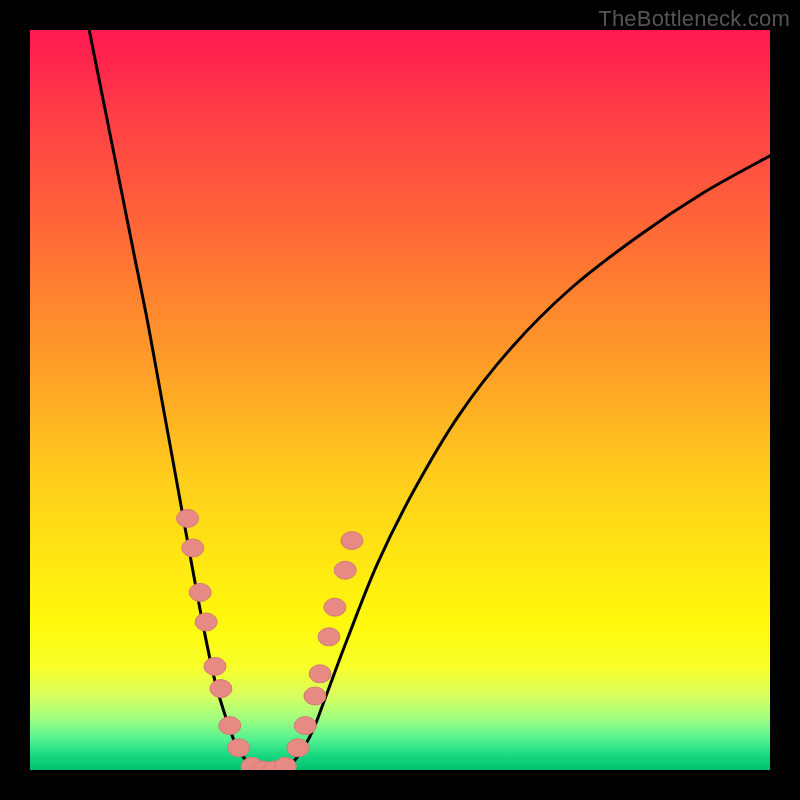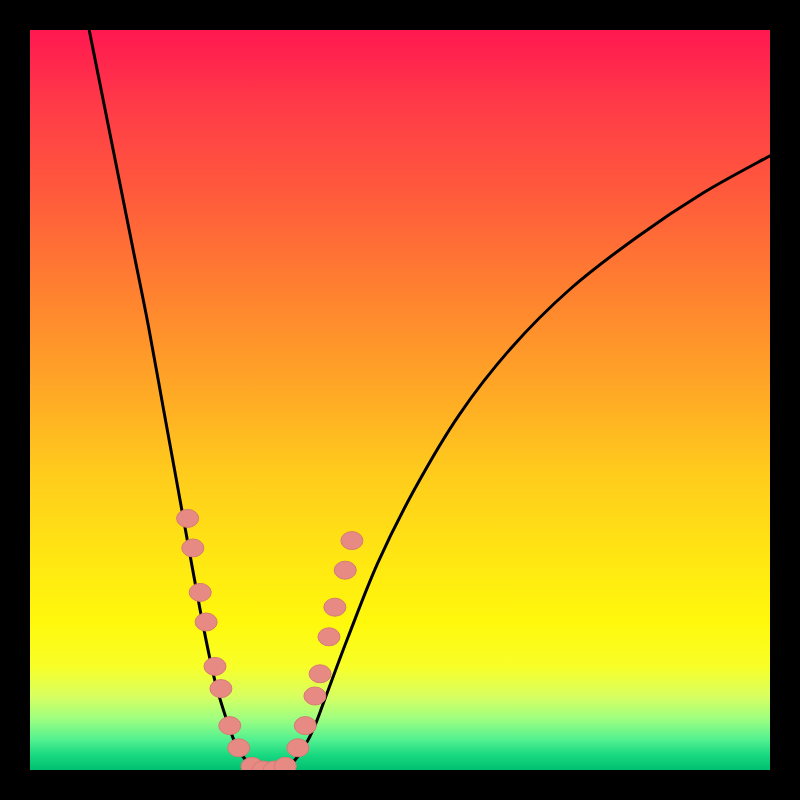--- a/index.html
+++ b/index.html
@@ -54,20 +54,21 @@
     left: 0;
     top: 0;
     width: 740px;
     height: 740px;
   }
 </style>
 </head>
 <body>
 
 <div class="frame">
+  <div class="watermark">TheBottleneck.com</div>
   <div class="plot-area">
     <svg class="curve" viewBox="0 0 740 740" preserveAspectRatio="none">
       <g id="curve-group">
           <path d="M59.2 0 C61.67 12.33,69.07 49.33,74.00 74.00 C78.93 98.67,83.87 123.33,88.80 148.00 C93.73 172.67,98.67 197.33,103.60 222.00 C108.53 246.67,113.47 270.10,118.40 296.00 C123.33 321.90,128.27 350.27,133.20 377.40 C138.13 404.53,143.07 431.67,148.00 458.80 C152.93 485.93,158.48 516.77,162.80 540.20 C167.12 563.63,170.20 580.90,173.90 599.40 C177.60 617.90,181.30 636.40,185.00 651.20 C188.70 666.00,192.40 677.10,196.10 688.20 C199.80 699.30,203.50 710.40,207.20 717.80 C210.90 725.20,214.60 728.90,218.30 732.60 C222.00 736.30,227.55 738.77,229.40 740.00 C231.25 741.23,227.55 740.00,229.40 740.00 C231.25 740.00,236.80 740.00,240.50 740.00 C244.20 740.00,249.75 740.00,251.60 740.00 C253.45 740.00,249.75 741.23,251.60 740.00 C253.45 738.77,259.00 736.30,262.70 732.60 C266.40 728.90,270.10 723.97,273.80 717.80 C277.50 711.63,281.20 704.23,284.90 695.60 C288.60 686.97,290.45 680.80,296.00 666.00 C301.55 651.20,309.57 629.00,318.20 606.80 C326.83 584.60,336.70 557.47,347.80 532.80 C358.90 508.13,371.23 483.47,384.80 458.80 C398.37 434.13,413.17 408.23,429.20 384.80 C445.23 361.37,462.50 339.17,481.00 318.20 C499.50 297.23,519.23 277.50,540.20 259.00 C561.17 240.50,584.60 223.23,606.80 207.20 C629.00 191.17,651.20 176.37,673.40 162.80 C695.60 149.23,728.90 131.97,740.00 125.80" fill="none" stroke="#000000" stroke-width="3" stroke-linecap="round"></path>
         </g>
       <g id="marker-group">
           <ellipse cx="157.62" cy="488.40" rx="11" ry="9" fill="#e78a84" stroke="#d57b75" stroke-width="1"></ellipse>
           <ellipse cx="162.80" cy="518.00" rx="11" ry="9" fill="#e78a84" stroke="#d57b75" stroke-width="1"></ellipse>
           <ellipse cx="170.20" cy="562.40" rx="11" ry="9" fill="#e78a84" stroke="#d57b75" stroke-width="1"></ellipse>
           <ellipse cx="176.12" cy="592.00" rx="11" ry="9" fill="#e78a84" stroke="#d57b75" stroke-width="1"></ellipse>

